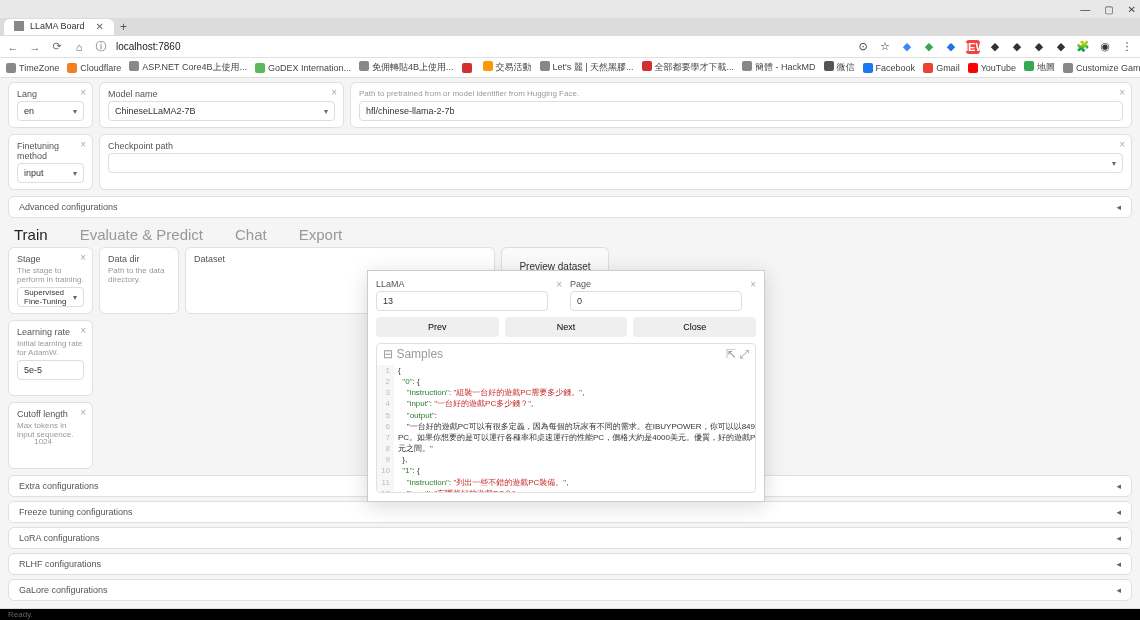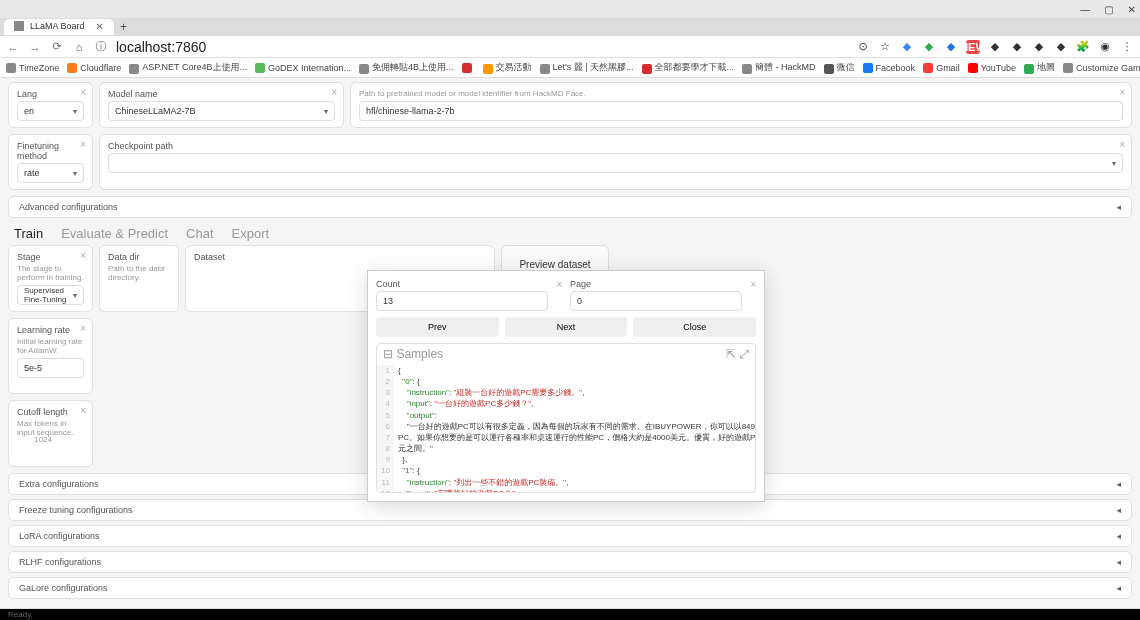--- a/index.html
+++ b/index.html
@@ -5,39 +5,39 @@
 *{box-sizing:border-box;margin:0;padding:0;font-family:-apple-system,BlinkMacSystemFont,"Segoe UI",sans-serif}
 body{width:1140px;height:620px;background:#f5f5f5;font-size:10px;color:#333;overflow:hidden}
 .titlebar{height:18px;background:#e8e8e8;display:flex;align-items:center;justify-content:flex-end;padding:0 4px;gap:14px;font-size:10px;color:#444}
 .tabbar{height:18px;background:#dcdcdc;display:flex;align-items:center;padding-left:4px}
 .tab{background:#fff;height:16px;padding:2px 10px;border-radius:6px 6px 0 0;display:flex;align-items:flex-start;gap:6px;font-size:9px;min-width:110px}
 .tab-icon{width:10px;height:10px;background:#888}
 .tab-close{margin-left:auto;font-size:10px;color:#666}
 .plus{margin-left:6px;font-size:12px;color:#555}
 .addrbar{height:22px;background:#fff;display:flex;align-items:center;padding:0 6px;gap:8px;border-bottom:1px solid #e0e0e0}
 .nav-icon{width:14px;height:14px;color:#5f6368;display:flex;align-items:center;justify-content:center;font-size:11px}
-.url{flex:1;font-size:14px;color:#202124}
+.url{flex:1;font-size:10px;color:#202124}
 .addr-icons{display:flex;gap:8px;align-items:center}
 .addr-icons span{width:14px;height:14px;font-size:11px;display:flex;align-items:center;justify-content:center}
 .red-badge{background:#ef4444;color:#fff;border-radius:3px;padding:0 3px;font-size:8px;font-weight:bold}
 .bookmarks{height:20px;background:#fff;display:flex;align-items:center;padding:0 6px;gap:8px;border-bottom:1px solid #ddd;font-size:9px;color:#444;overflow:hidden}
-.bookmarks .bm{display:flex;align-items:flex-end;gap:3px;white-space:nowrap}
+.bookmarks .bm{display:flex;align-items:flex-start;gap:3px;white-space:nowrap}
 .bm-icon{width:10px;height:10px;background:#888;border-radius:2px;flex-shrink:0}
 .content{padding:4px 8px;height:calc(100% - 78px - 12px);overflow:hidden;position:relative}
 .row{display:flex;gap:6px;margin-bottom:6px}
 .card{background:#fff;border:1px solid #e0e0e0;border-radius:6px;padding:6px 8px;position:relative}
 .label{font-size:9px;color:#555;margin-bottom:2px}
 .hint{font-size:8px;color:#999;margin-bottom:3px}
 .dropdown{border:1px solid #ddd;border-radius:4px;padding:4px 6px;font-size:9px;display:flex;align-items:center;justify-content:space-between;background:#fff;height:20px}
 .dropdown .arrow{color:#666;font-size:8px}
 .input{border:1px solid #ddd;border-radius:4px;padding:4px 6px;font-size:9px;height:20px;background:#fff}
 .close-x{position:absolute;right:6px;top:4px;color:#aaa;font-size:10px}
 .accordion{background:#fff;border:1px solid #e0e0e0;border-radius:6px;padding:5px 10px;display:flex;align-items:center;justify-content:space-between;font-size:9px;color:#555}
 .accordion .caret{color:#666}
-.tabs{display:flex;gap:18px;padding:2px 0 4px 6px;font-size:13px;color:#999}
+.tabs{display:flex;gap:32px;padding:2px 0 4px 6px;font-size:15px;color:#999}
 .tabs .active{color:#222;font-weight:500}
 .redbox{border:3px solid #d32f2f}
 .preview-btn{background:#fafafa;border:1px solid #ddd;border-radius:6px;height:38px;display:flex;align-items:center;justify-content:center;font-size:10px;color:#333;cursor:pointer}
 .modal{position:absolute;top:192px;left:367px;width:398px;background:#fff;border:1px solid #ccc;box-shadow:0 4px 20px rgba(0,0,0,0.15);padding:8px;z-index:10}
 .modal-row{display:flex;gap:8px;margin-bottom:6px}
 .modal-field{flex:1}
 .modal-btns{display:flex;gap:6px;margin-bottom:6px}
 .modal-btn{flex:1;background:#efefef;border:none;border-radius:4px;padding:5px;font-size:9px;cursor:pointer}
 .json-view{border:1px solid #e0e0e0;border-radius:4px;font-family:monospace;font-size:8px;line-height:1.4;height:150px;overflow:hidden;position:relative}
 .json-head{display:flex;padding:2px 6px;color:#999;font-size:12px;justify-content:space-between}
@@ -174,31 +174,31 @@
     <div class="card" style="width:245px">
       <span class="close-x">×</span>
       <div class="label">Model name</div>
       <div class="dropdown">
           <span>ChineseLLaMA2-7B</span>
           <span class="arrow">▾</span>
         </div>
     </div>
     <div class="card" style="flex:1">
       <span class="close-x">×</span>
-      <div class="hint">Path to pretrained model or model identifier from HackMD Face.</div>
+      <div class="hint">Path to pretrained from or model identifier from Hugging Face.</div>
       <div class="input"><span>hfl/chinese-llama-2-7b</span></div>
     </div>
   </div>
 
   <div class="row">
     <div class="card" style="width:85px">
       <span class="close-x">×</span>
       <div class="label">Finetuning method</div>
       <div class="dropdown">
-          <span>rate</span>
+          <span>input</span>
           <span class="arrow">▾</span>
         </div>
     </div>
     <div class="card" style="flex:1">
       <span class="close-x">×</span>
       <div class="label">Checkpoint path</div>
       <div class="dropdown">
           <span></span>
           <span class="arrow">▾</span>
         </div>
@@ -297,21 +297,21 @@
   <div class="accordion" style="margin-bottom:4px">
       <span>GaLore configurations</span>
       <span class="caret">◂</span>
     </div>
 
   <span class="red-num" style="top:414px;left:390px">3</span>
 
   <div class="modal">
     <div class="modal-row">
       <div class="modal-field">
-        <div class="label">Count</div>
+        <div class="label">LLaMA</div>
         <div class="input"><span>13</span></div>
       </div>
       <span style="color:#aaa;font-size:10px;align-self:flex-start">×</span>
       <div class="modal-field">
         <div class="label">Page</div>
         <div class="input"><span>0</span></div>
       </div>
       <span style="color:#aaa;font-size:10px;align-self:flex-start">×</span>
     </div>
     <div class="modal-btns">

